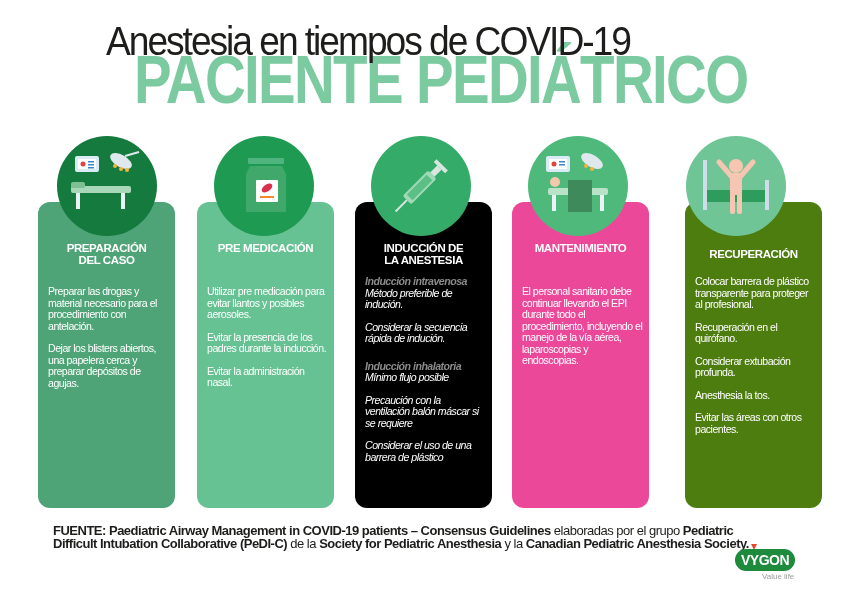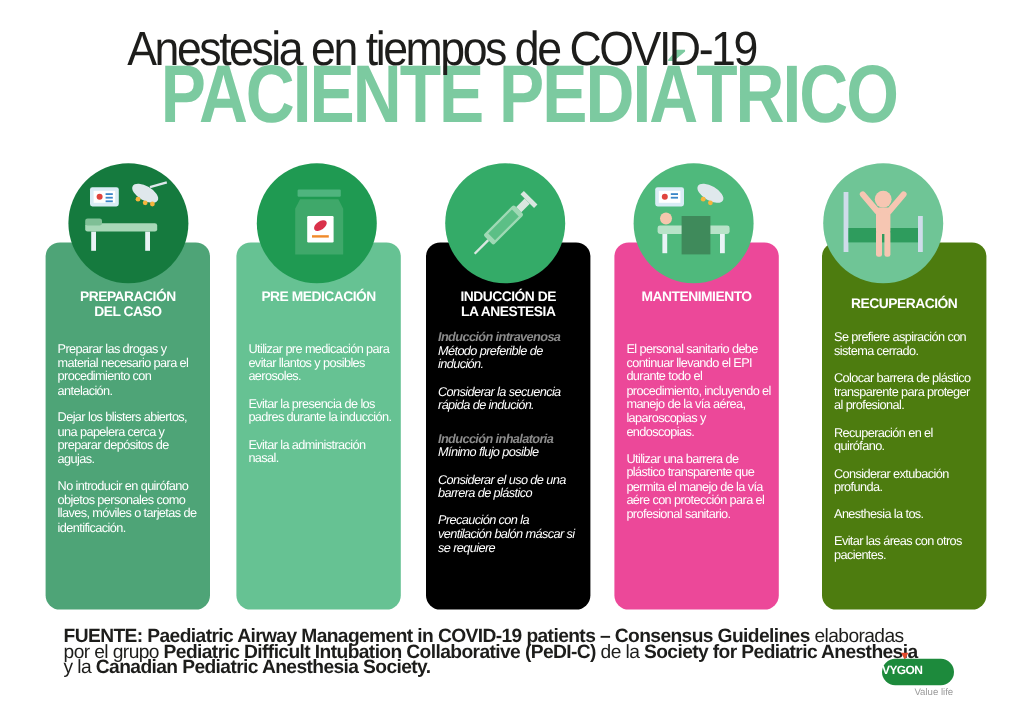--- a/index.html
+++ b/index.html
@@ -40,27 +40,27 @@
   .card-body .grp { margin-bottom: 11px; font-style: italic; }
 
   .circle {
     position: absolute; width: 100px; height: 100px; border-radius: 50%;
     top: 136px;
   }
   .circle svg { position: absolute; left: 0; top: 0; }
 
   .footer {
     position: absolute; left: 53px; top: 524px; width: 720px;
-    font-size: 16px; line-height: 13px; color: #1d1d1b; letter-spacing: -0.5px;
+    font-size: 13px; line-height: 13px; color: #1d1d1b; letter-spacing: -0.5px;
   }
   .footer b { font-weight: bold; }
   .logo {
     position: absolute; left: 735px; top: 549px; width: 60px; height: 22px;
     background: #1d8a3c; border-radius: 12px; color: #fff;
-    font-weight: bold; font-size: 10px; text-align: left; line-height: 22px;
+    font-weight: bold; font-size: 14px; text-align: center; line-height: 22px;
     letter-spacing: -0.5px;
   }
   .logo-mark {
     position: absolute; left: 751px; top: 544px; width: 0; height: 0;
     border-left: 3px solid transparent; border-right: 3px solid transparent;
     border-top: 6px solid #e24a2b;
   }
   .tagline {
     position: absolute; left: 762px; top: 572px; font-size: 8px; color: #9a9a9a;
   }
@@ -72,21 +72,20 @@
 <div class="title-main">PACIENTE PEDIÁTRICO</div>
 
 <div class="card" style="left:38px;background:#4ea477;">
   <div class="card-title">
     <div>PREPARACIÓN</div>
     <div>DEL CASO</div>
   </div>
   <div class="card-body">
     <p>Preparar las drogas y material necesario para el procedimiento con antelación.</p>
     <p>Dejar los blisters abiertos, una papelera cerca y preparar depósitos de agujas.</p>
-    <p>No introducir en quirófano objetos personales como llaves, móviles o tarjetas de identificación.</p>
   </div>
 </div>
 <div class="circle" style="left:57px;background:#157a3e;">
   <svg width="100" height="100" viewBox="0 0 100 100">
     <rect x="18" y="20" width="24" height="16" rx="2" fill="#d9ecf5"></rect>
     <rect x="21" y="23" width="18" height="10" fill="#ffffff"></rect>
     <circle cx="26" cy="28" r="2.5" fill="#e0443e"></circle>
     <rect x="31" y="25" width="6" height="1.5" fill="#3a86c8"></rect>
       <rect x="31" y="28" width="6" height="1.5" fill="#3a86c8"></rect>
       <rect x="31" y="31" width="6" height="1.5" fill="#3a86c8"></rect>
@@ -129,22 +128,22 @@
   </div>
   <div class="card-body" style="top:74px;">
     <div class="grp">
       <span class="sub">Inducción intravenosa</span>
       <p>Método preferible de indución.</p>
       <p style="margin-bottom:16px">Considerar la secuencia rápida de indución.</p>
     </div>
     <div class="grp">
       <span class="sub">Inducción inhalatoria</span>
       <p>Mínimo flujo posible</p>
+      <p>Precaución con la ventilación balón máscar si se requiere</p>
       <p>Considerar el uso de una barrera de plástico</p>
-      <p>Precaución con la ventilación balón máscar si se requiere</p>
     </div>
   </div>
 </div>
 <div class="circle" style="left:371px;background:#34ab68;">
   <svg width="100" height="100" viewBox="0 0 100 100">
     <g transform="rotate(-45 50 50)">
       <rect x="30" y="44" width="36" height="12" rx="2" fill="#9fd9b5"></rect>
       <rect x="34" y="46" width="28" height="8" fill="#5cbf86"></rect>
       <rect x="66" y="47" width="10" height="6" fill="#d9e6e0"></rect>
       <rect x="76" y="42" width="4" height="16" fill="#d9e6e0"></rect>
@@ -152,21 +151,20 @@
     </g>
   </svg>
 </div>
 
 <div class="card" style="left:512px;background:#ec4899;">
   <div class="card-title">
     <div>MANTENIMIENTO</div>
   </div>
   <div class="card-body">
     <p>El personal sanitario debe continuar llevando el EPI durante todo el procedimiento, incluyendo el manejo de la vía aérea, laparoscopias y endoscopias.</p>
-    <p>Utilizar una barrera de plástico transparente que permita el manejo de la vía aére con protección para el profesional sanitario.</p>
   </div>
 </div>
 <div class="circle" style="left:528px;background:#4fb97c;">
   <svg width="100" height="100" viewBox="0 0 100 100">
     <rect x="18" y="20" width="24" height="16" rx="2" fill="#d9ecf5"></rect>
     <rect x="21" y="23" width="18" height="10" fill="#ffffff"></rect>
     <circle cx="26" cy="28" r="2.5" fill="#e0443e"></circle>
     <rect x="31" y="25" width="6" height="1.5" fill="#3a86c8"></rect>
       <rect x="31" y="28" width="6" height="1.5" fill="#3a86c8"></rect>
     <ellipse cx="64" cy="25" rx="12" ry="6" transform="rotate(30 64 25)" fill="#dfe8ec"></ellipse>
@@ -178,21 +176,20 @@
     <rect x="24" y="59" width="4" height="16" fill="#e9f3f6"></rect>
     <rect x="72" y="59" width="4" height="16" fill="#e9f3f6"></rect>
   </svg>
 </div>
 
 <div class="card" style="left:641px;background:#4d7c0f;margin-left:44px;">
   <div class="card-title" style="top:46px;">
     <div>RECUPERACIÓN</div>
   </div>
   <div class="card-body" style="top:74px;">
-    <p>Se prefiere aspiración con sistema cerrado.</p>
     <p>Colocar barrera de plástico transparente para proteger al profesional.</p>
     <p>Recuperación en el quirófano.</p>
     <p>Considerar extubación profunda.</p>
     <p>Anesthesia la tos.</p>
     <p>Evitar las áreas con otros pacientes.</p>
   </div>
 </div>
 <div class="circle" style="left:686px;background:#6fc596;">
   <svg width="100" height="100" viewBox="0 0 100 100">
     <rect x="17" y="24" width="4" height="50" fill="#cfdcea"></rect>

